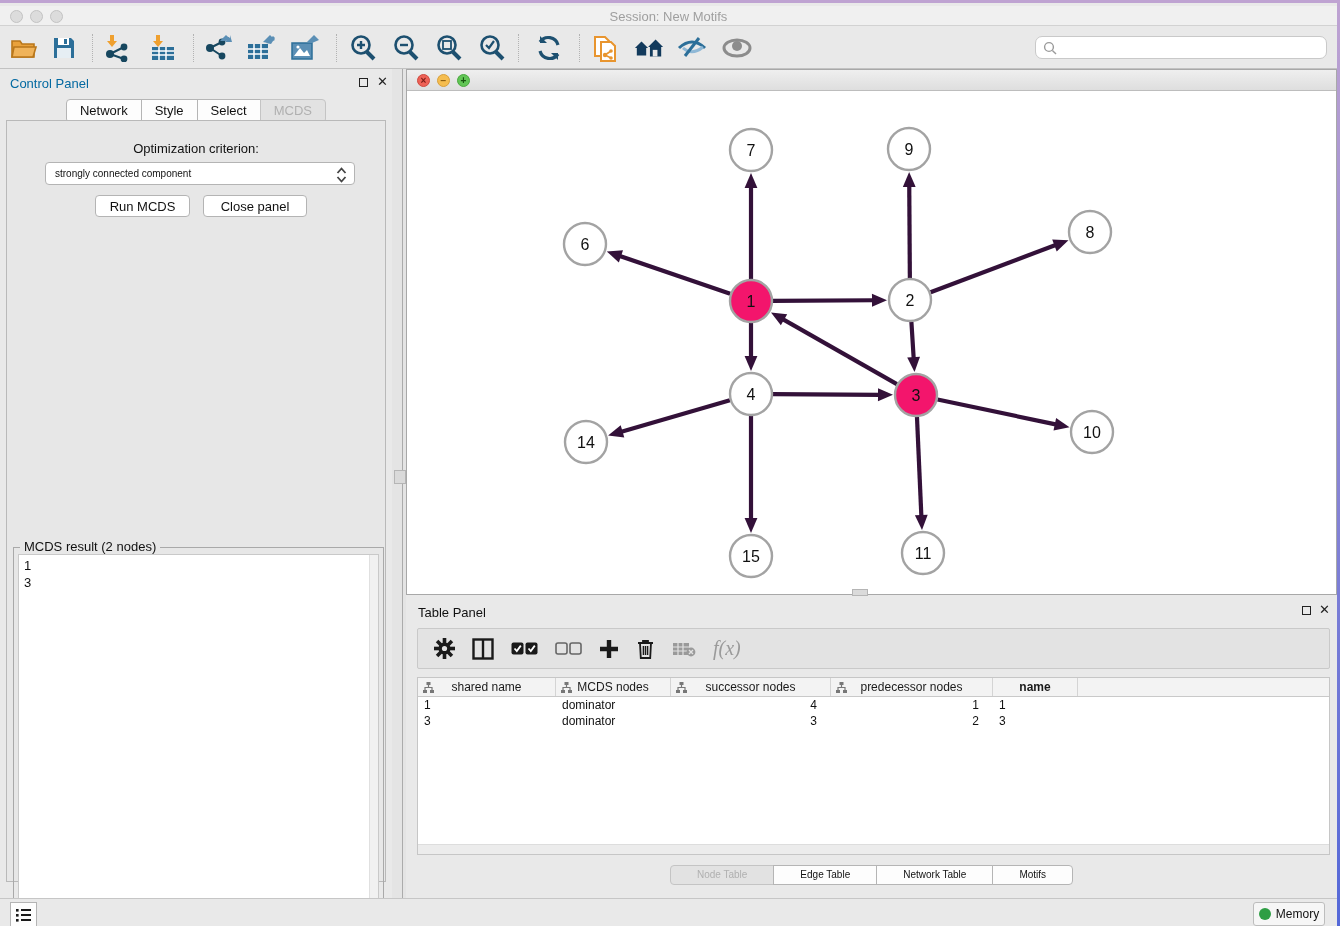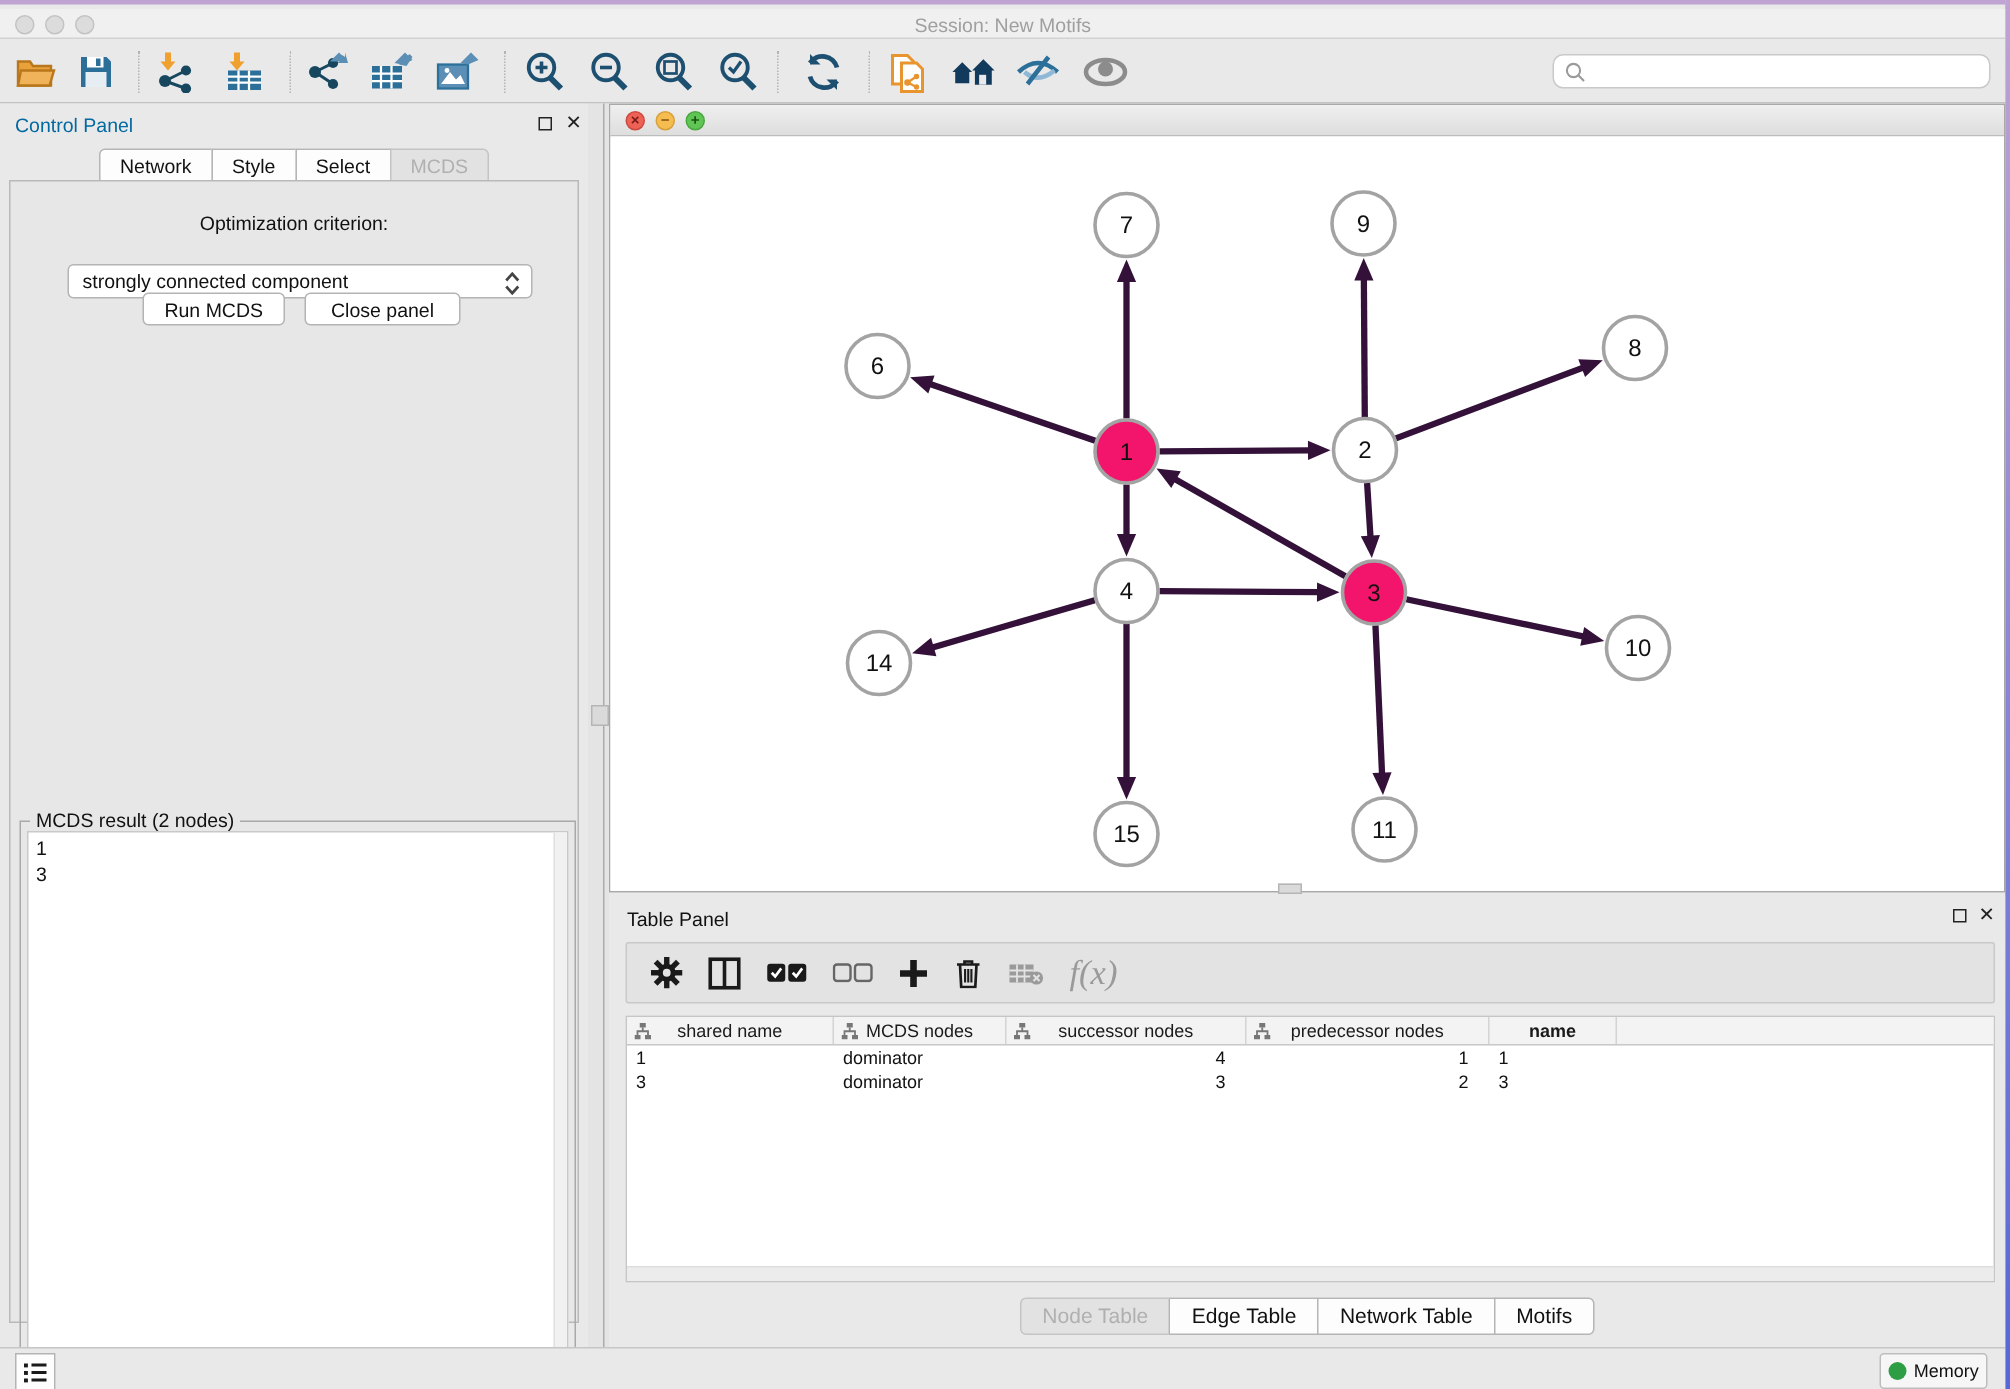--- a/index.html
+++ b/index.html
@@ -26,21 +26,21 @@
   #cp-title { position:absolute; left:10px; top:7px; font-size:13px; color:#0369a1; }
   .win-float { position:absolute; top:9px; width:9px; height:9px; border:1.5px solid #222; }
   .win-close { position:absolute; top:5px; font-size:13px; font-weight:bold; color:#222; }
   #cp-tabs { position:absolute; left:0; top:30px; width:100%; display:flex; justify-content:center; }
   .tab-btn { font-size:13px; padding:3px 13px 4px; background:#fdfdfd; border:1px solid #b5b5b5; margin-left:-1px; color:#111; white-space:nowrap; }
   .tab-btn:first-child { border-radius:4px 0 0 4px; margin-left:0; }
   .tab-btn:last-child { border-radius:0 4px 4px 0; }
   .tab-btn.active { background:#e2e2e2; color:#b0b0b0; border-color:#c4c4c4; }
   #cp-body { position:absolute; left:6px; top:51px; width:380px; height:762px; border:1px solid #b9b9b9; background:#e7e7e7; }
   #opt-label { position:absolute; left:0; width:100%; top:20px; text-align:center; font-size:13px; color:#111; }
-  #opt-select { position:absolute; left:38px; top:41px; width:310px; height:23px; background:#fff; border:1px solid #b4b4b4; border-radius:4px; font-size:13px; color:#111; display:flex; align-items:center; padding-left:9px;margin-top:14px; }
+  #opt-select { position:absolute; left:38px; top:41px; width:310px; height:23px; background:#fff; border:1px solid #b4b4b4; border-radius:4px; font-size:10px; color:#111; display:flex; align-items:center; padding-left:9px; }
   #opt-stepper { position:absolute; right:7px; top:4px; }
   #run-btn { position:absolute; left:88px; top:74px; width:95px; height:22px; }
   #closep-btn { position:absolute; left:196px; top:74px; width:104px; height:22px; }
   .mac-btn { background:#fff; border:1px solid #b4b4b4; border-radius:4px; font-size:13px; color:#111; display:flex; align-items:center; justify-content:center; font-family:inherit; }
   #result-group { position:absolute; left:6px; top:426px; width:371px; height:384px; border:1px solid #a9a9a9; }
   #result-legend { position:absolute; left:6px; top:-9px; background:#e7e7e7; padding:0 4px; font-size:13px; color:#111; }
   #result-box { position:absolute; left:4px; top:6px; right:4px; bottom:4px; background:#fff; border:1px solid #c9c9c9; }
   #result-text { position:absolute; left:5px; top:2px; font-size:13px; color:#111; line-height:17px; }
   #result-scroll { position:absolute; right:0; top:0; width:9px; height:100%; background:#f1f1f1; border-left:1px solid #e0e0e0; }
 
@@ -54,30 +54,30 @@
   #net-titlebar { position:absolute; left:0; top:0; width:100%; height:21px; background:linear-gradient(#efefef,#dedede); border-bottom:1px solid #bdbdbd; }
   .traffic { position:absolute; top:4px; width:13px; height:13px; border-radius:50%; font-size:10px; font-weight:bold; text-align:center; line-height:12px; }
   #net-title { position:absolute; left:0; right:0; top:3px; text-align:center; font-size:13px; color:#111; }
   #net-canvas { position:absolute; left:0; top:21px; width:929px; height:503px; background:#fff; }
 
   
   #table-panel { position:absolute; left:406px; top:595px; width:931px; height:300px; background:#e9e9e9; }
   #tp-title { position:absolute; left:12px; top:7px; font-size:13px; color:#111; }
   #tp-toolbar { position:absolute; left:11px; top:30px; width:913px; height:41px; background:#e3e3e3; border:1px solid #c9c9c9; border-radius:2px; display:flex; align-items:center; gap:17px; padding-left:16px; }
   .tp-icon { display:flex; align-items:center; justify-content:center; }
-  #fx-label { font-family:"Liberation Serif","DejaVu Serif",serif; font-style:italic; font-size:23px; color:#9a9a9a; }
+  #fx-label { font-family:"Liberation Serif","DejaVu Serif",serif; font-style:italic; font-size:20px; color:#9a9a9a; }
   #data-table { position:absolute; left:11px; top:79px; width:913px; height:178px; background:#fff; border:1px solid #c6c6c6; }
   #table-header { display:flex; height:19px; background:#f3f3f3; border-bottom:1px solid #c9c9c9; }
   .th-cell { position:relative; border-right:1px solid #d4d4d4; font-size:12px; color:#1a1a1a; display:flex; align-items:center; justify-content:center; }
   .th-icon { position:absolute; left:5px; top:4px; }
   .tr-row { display:flex; height:16px; }
   .td-cell { font-size:12px; color:#111; padding:1px 6px 0; overflow:hidden; white-space:nowrap; }
   #table-scroll { position:absolute; left:0; bottom:0; width:100%; height:10px; background:#ececec; border-top:1px solid #ddd; }
   #tp-tabs { position:absolute; left:0; top:267px; width:100%; display:flex; justify-content:center; }
-  .tp-tab { font-size:14px; padding:3px 14px 4px; }
+  .tp-tab { font-size:10px; padding:3px 26px 4px; }
 
   
   #statusbar { position:absolute; left:0; top:895px; width:1337px; height:31px; background:#e9e9e9; border-top:1px solid #c6c6c6; }
   #list-btn { position:absolute; left:10px; top:3px; width:27px; height:25px; background:#fdfdfd; border:1px solid #b4b4b4; display:flex; align-items:center; justify-content:center; }
   #memory-btn { position:absolute; right:12px; top:3px; width:72px; height:24px; background:#f6f6f6; border:1px solid #bdbdbd; border-radius:3px; display:flex; align-items:center; justify-content:center; gap:5px; font-size:12px; color:#111; }
   #memory-dot { width:12px; height:12px; border-radius:50%; background:#2e9e44; }
 </style>
 </head>
 <body>
 

